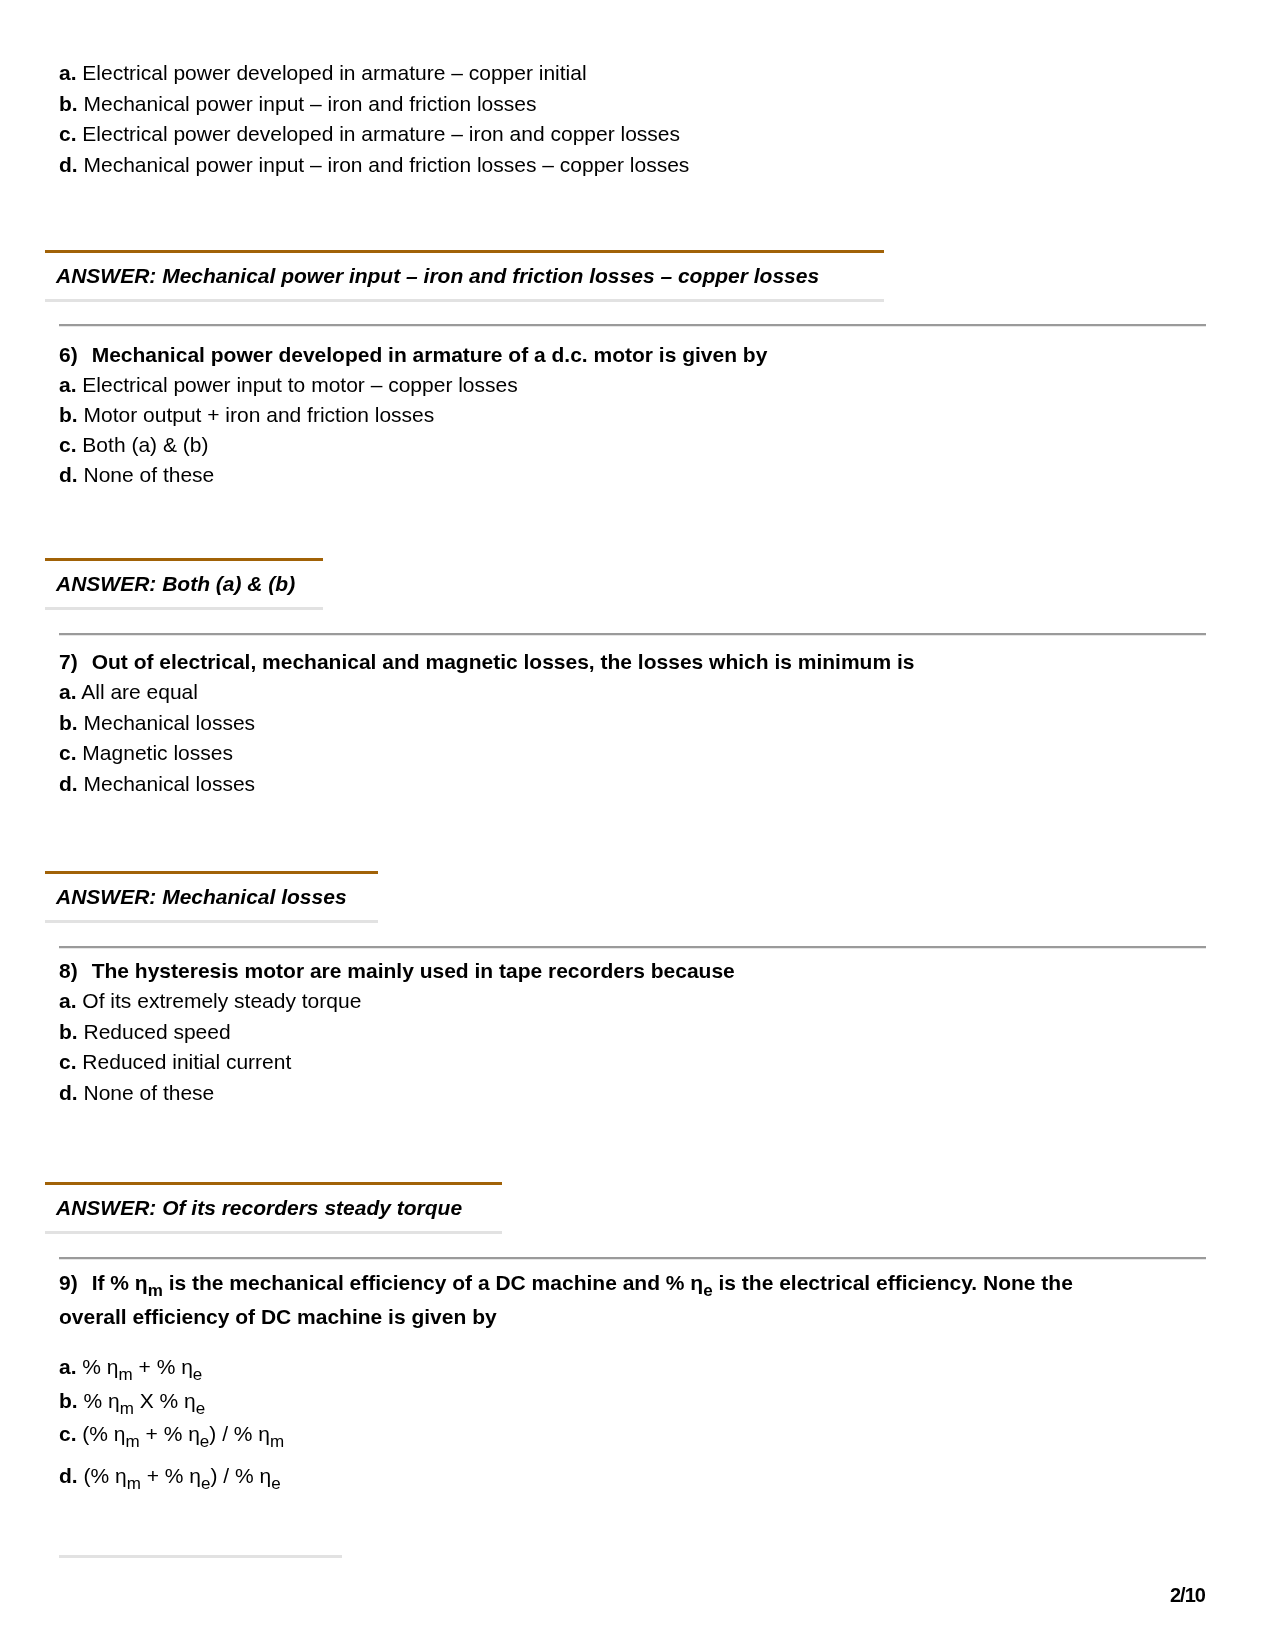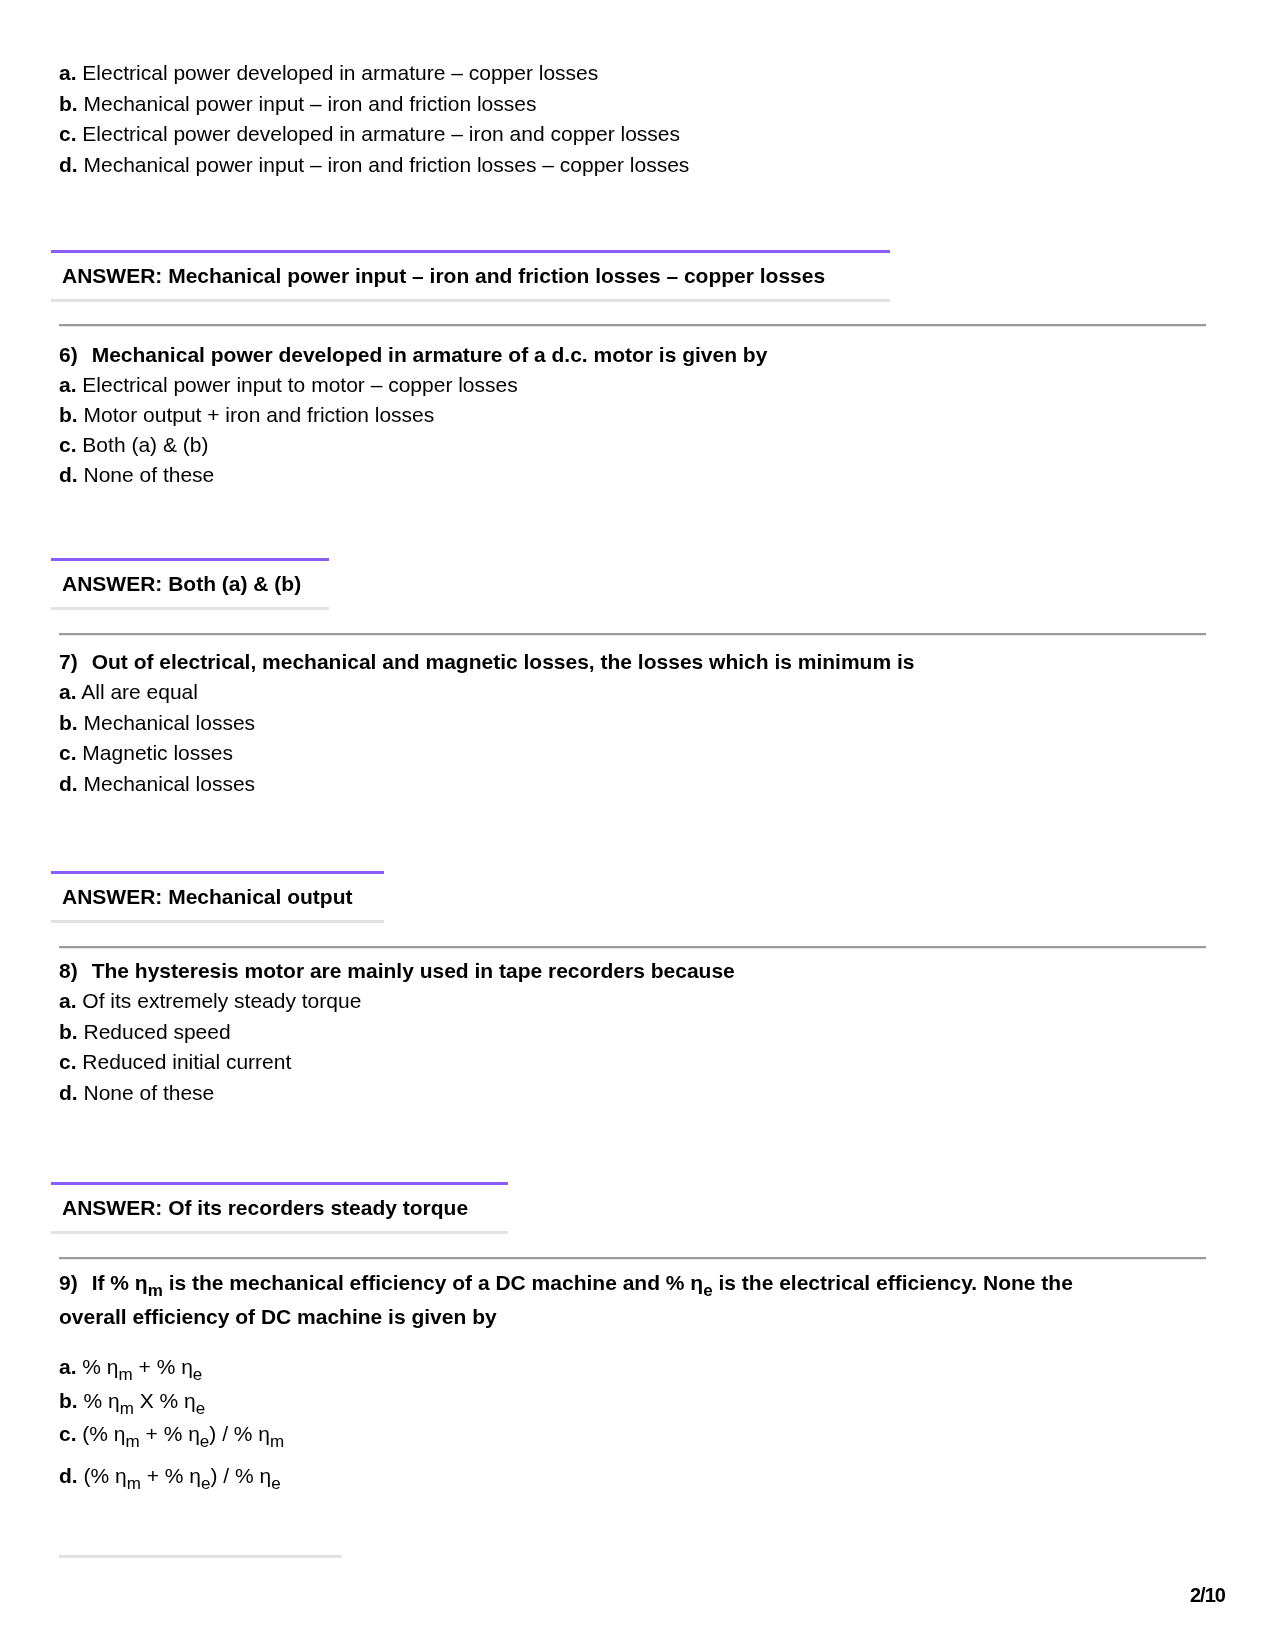--- a/index.html
+++ b/index.html
@@ -8,47 +8,48 @@
     font-family: "Liberation Sans", sans-serif; color: #000;
   }
   .line-row {
     position: absolute; left: 59px; font-size: 21px; line-height: 30px;
     white-space: nowrap;
   }
   .opt-key { font-weight: bold; }
   .q-title { font-weight: bold; text-align: right; }
   .q-num { font-weight: bold; margin-right: 14px; }
   .answer-box {
-    position: absolute; left: 51px; height: 46px;
-    border-top: 3px solid #8b5cf6; border-bottom: 3px solid #e2e2e2;
+    position: absolute; left: 45px; height: 46px;
+    border-top: 3px solid #a16207; border-bottom: 3px solid #e2e2e2;
     box-sizing: content-box;
+    font-style: italic;
   }
   .answer-text {
     position: absolute; left: 11px; top: 0; line-height: 46px;
     font-size: 21px; font-weight: bold; white-space: nowrap;
   }
   .divider {
     position: absolute; left: 59px; width: 1147px; height: 2px;
     background: #9a9a9a; border-bottom: 1px solid #e6e6e6;
   }
   .trail-line {
     position: absolute; left: 59px; width: 283px; height: 3px; background: #e2e2e2;
   }
   .sub { font-size: 17px; position: relative; top: 6px; }
   .sub-b { font-size: 17px; position: relative; top: 6px; font-weight: bold; }
   .page-num {
     position: absolute; left: 1170px; top: 1584px; font-size: 20px;
-    font-weight: bold; letter-spacing: -1px; margin-left: 20px;
+    font-weight: bold; letter-spacing: -1px;
   }
 </style>
 </head>
 <body>
 
 <div>
-  <div class="line-row" style="top:58px"><span class="opt-key">a.</span> <span>Electrical power developed in armature – copper losses</span></div>
+  <div class="line-row" style="top:58px"><span class="opt-key">a.</span> <span>Electrical power developed in armature – copper initial</span></div>
   <div class="line-row" style="top:89px"><span class="opt-key">b.</span> <span>Mechanical power input – iron and friction losses</span></div>
   <div class="line-row" style="top:119px"><span class="opt-key">c.</span> <span>Electrical power developed in armature – iron and copper losses</span></div>
   <div class="line-row" style="top:150px"><span class="opt-key">d.</span> <span>Mechanical power input – iron and friction losses – copper losses</span></div>
 </div>
 
 <div class="answer-box" style="top:250px; width:839px">
   <span class="answer-text">ANSWER: Mechanical power input – iron and friction losses – copper losses</span>
 </div>
 <div class="divider" style="top:324px"></div>
 
@@ -65,21 +66,21 @@
 <div class="divider" style="top:633px"></div>
 
 <div>
   <div class="line-row q-title" style="top:647px"><span class="q-num">7)</span><span>Out of electrical, mechanical and magnetic losses, the losses which is minimum is</span></div>
   <div class="line-row" style="top:677px"><span class="opt-key">a.</span> <span>All are equal</span></div>
   <div class="line-row" style="top:708px"><span class="opt-key">b.</span> <span>Mechanical losses</span></div>
   <div class="line-row" style="top:738px"><span class="opt-key">c.</span> <span>Magnetic losses</span></div>
   <div class="line-row" style="top:769px"><span class="opt-key">d.</span> <span>Mechanical losses</span></div>
 </div>
 <div class="answer-box" style="top:871px; width:333px">
-  <span class="answer-text">ANSWER: Mechanical output</span>
+  <span class="answer-text">ANSWER: Mechanical losses</span>
 </div>
 <div class="divider" style="top:946px"></div>
 
 <div>
   <div class="line-row q-title" style="top:956px"><span class="q-num">8)</span><span>The hysteresis motor are mainly used in tape recorders because</span></div>
   <div class="line-row" style="top:986px"><span class="opt-key">a.</span> <span>Of its extremely steady torque</span></div>
   <div class="line-row" style="top:1017px"><span class="opt-key">b.</span> <span>Reduced speed</span></div>
   <div class="line-row" style="top:1047px"><span class="opt-key">c.</span> <span>Reduced initial current</span></div>
   <div class="line-row" style="top:1078px"><span class="opt-key">d.</span> <span>None of these</span></div>
 </div>

